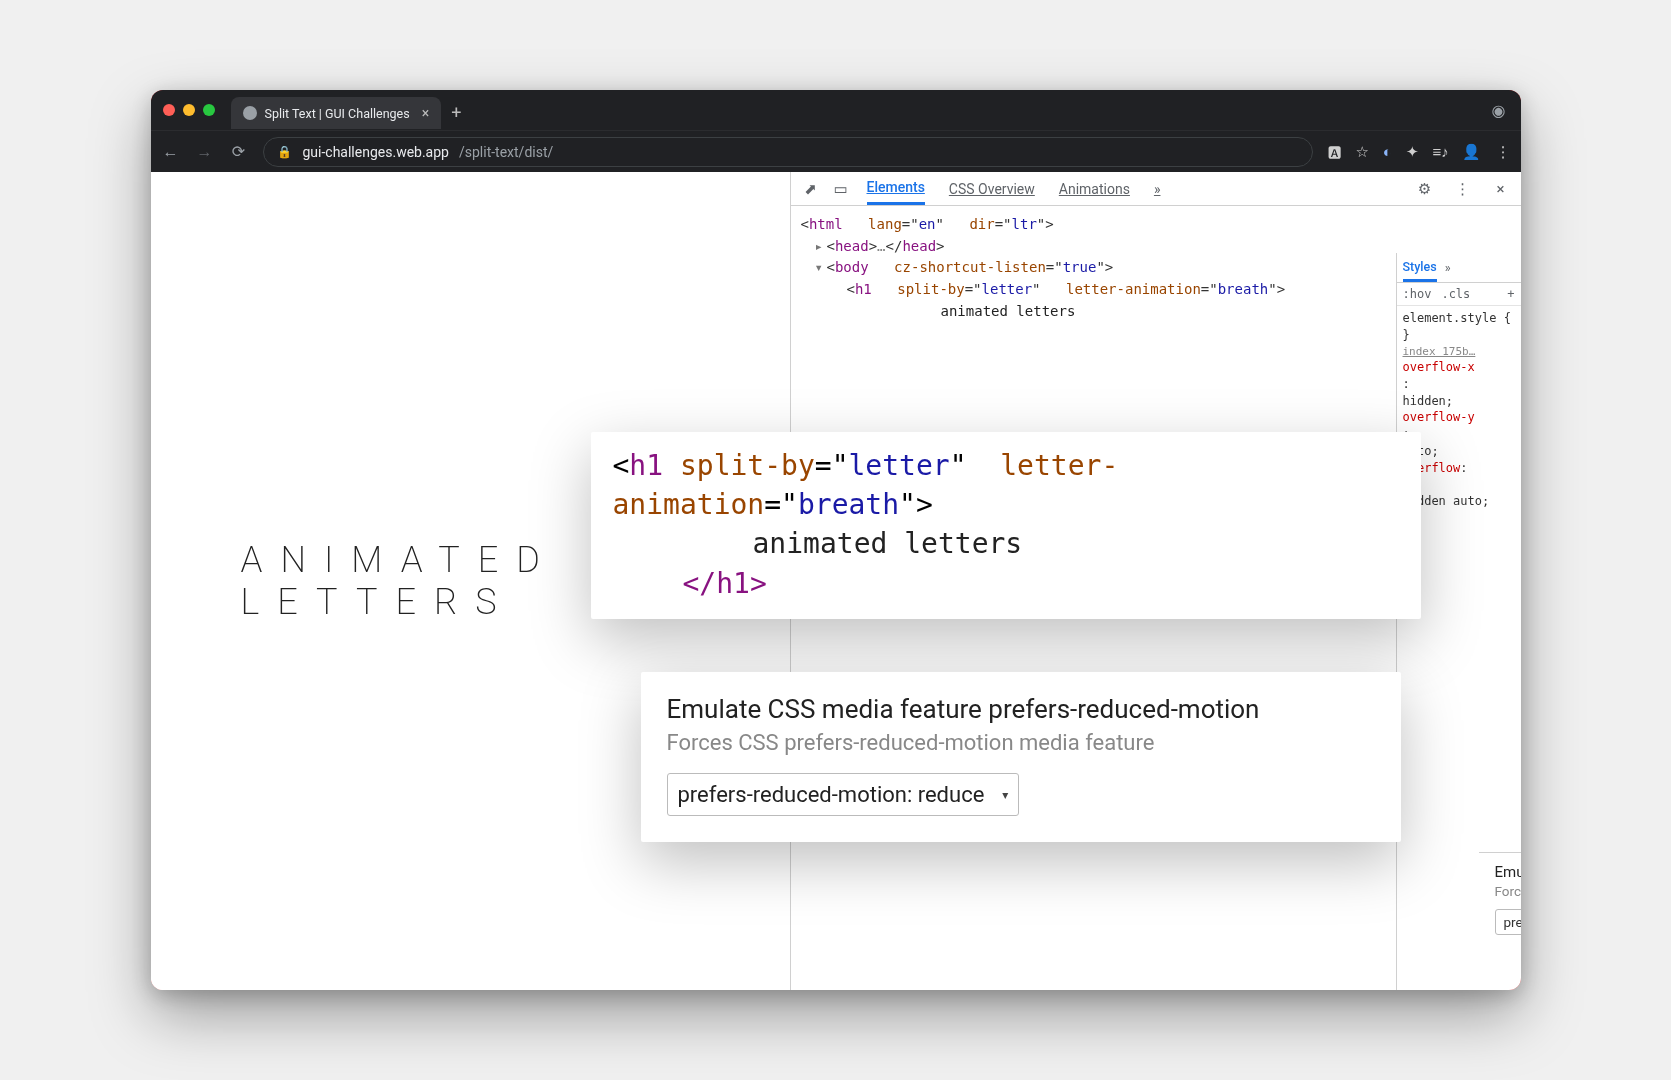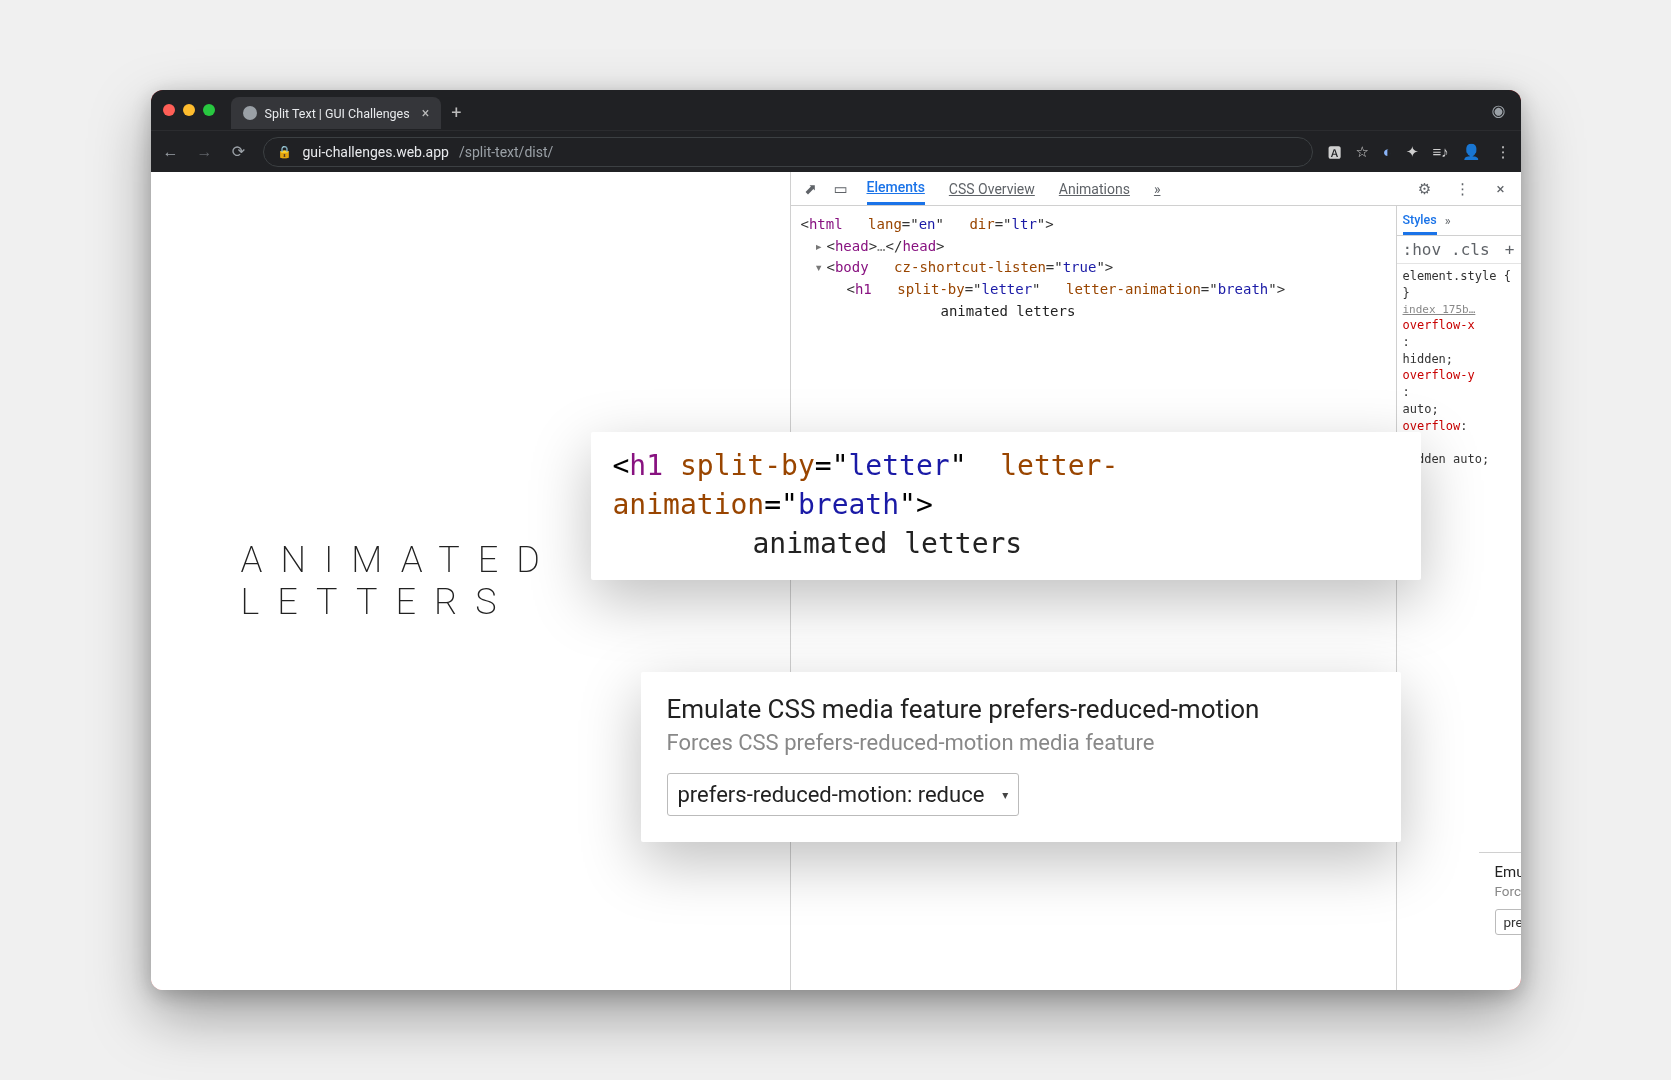--- a/index.html
+++ b/index.html
@@ -89,25 +89,25 @@
   .dom-tree .val{ color:#1a1aa6;}
   .dom-tree .gray{ color:#888;}
   .dom-tree .text{ color:#222;}
   .indent1{ padding-left:14px;} .indent2{ padding-left:28px;}
   .indent3{ padding-left:46px;} .indent6{ padding-left:140px;}
   .selected-row{ background:#cfe3ff; }
   .tri{ display:inline-block; width:10px; color:#777; margin-right:2px;}
 
   .styles-pane{
     width:125px; border-left:1px solid #d0d0d0; font-size:12.5px;
-    display:flex; flex-direction:column; overflow:hidden;
+    display:flex; flex-direction:column; overflow:hidden;margin-top:47px;
   }
   .styles-tabs{ display:flex; align-items:center; height:30px; border-bottom:1px solid #d0d0d0; padding:0 6px; gap:8px; color:#5f6368;}
   .styles-tab.active{ color:#1a73e8; border-bottom:3px solid #1a73e8; font-weight:500; height:100%; display:flex; align-items:center;}
-  .styles-sub{ display:flex; gap:10px; padding:4px 6px; color:#5f6368; border-bottom:1px solid #e4e4e4; font-family:ui-monospace,monospace; font-size:16px;}
+  .styles-sub{ display:flex; gap:10px; padding:4px 6px; color:#5f6368; border-bottom:1px solid #e4e4e4; font-family:ui-monospace,monospace; font-size:12px;}
   .styles-sub .plus{ margin-left:auto;}
   .styles-body{ padding:4px 6px; font-family:ui-monospace,Menlo,monospace; font-size:12px; color:#333; line-height:1.4; }
   .styles-body .file{ color:#888; text-decoration:underline; font-size:11px;}
   .styles-body .prop{ color:#c80000;}
   .styles-body .pv{ color:#333;}
 
   
   .callout{
     position:absolute; background:#fff; box-shadow:0 20px 60px rgba(0,0,0,0.25);
     border-radius:2px;
@@ -248,20 +248,21 @@
 
         </div>
       </div>
     </div>
 
     <div class="callout code">
       <div>
         <span>&lt;</span><span class="tag">h1</span>&nbsp;<span class="attr">split-by</span><span>=</span><span>"</span><span class="val">letter</span><span>"</span>&nbsp;&nbsp;<span class="attr">letter-animation</span><span>=</span><span>"</span><span class="val">breath</span><span>"</span><span>&gt;</span>
       </div>
       <div class="txt" style="padding-left:140px">animated letters</div>
+      <div style="padding-left:70px"><span class="tag">&lt;/h1&gt;</span></div>
     </div>
 
     <div class="callout prefs">
       <h2>Emulate CSS media feature prefers-reduced-motion</h2>
       <p>Forces CSS prefers-reduced-motion media feature</p>
       <div class="select-box">
         <span>prefers-reduced-motion: reduce</span>
         <span class="caret">▾</span>
       </div>
     </div>

